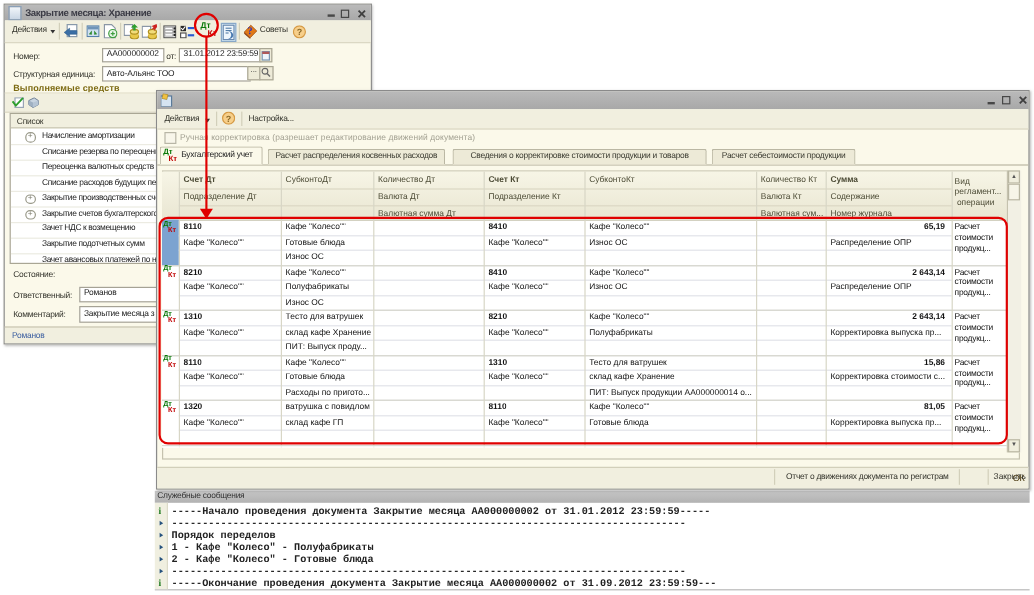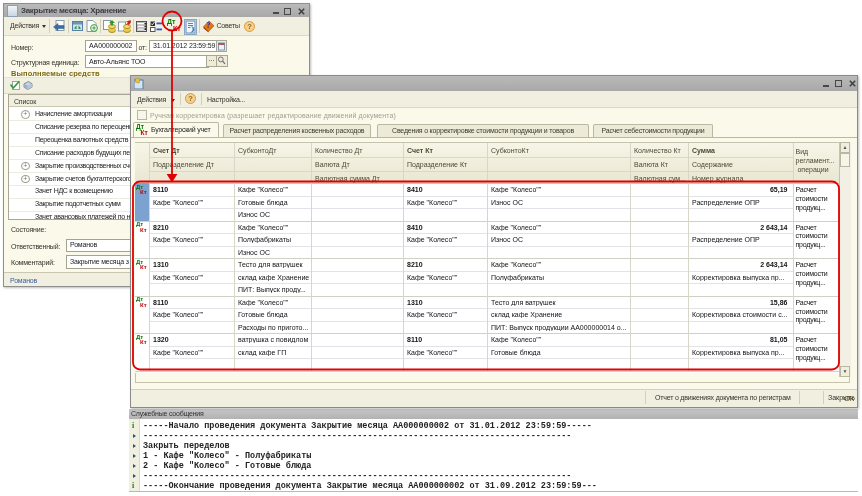--- a/index.html
+++ b/index.html
@@ -201,21 +201,21 @@
 <div class="a" style="left:0;top:12px;width:729px;height:10px;">
       <span style="position:absolute;left:3px;top:0px;color:#1e7a1e;font-weight:bold;font-size:8px;font-family:'Liberation Serif',serif;letter-spacing:0;">i</span>
       <span class="mono" style="position:absolute;left:14px;top:0;">-----Начало проведения документа Закрытие месяца АА000000002 от 31.01.2012 23:59:59-----</span>
     </div>
 <div class="a" style="left:0;top:22.05px;width:729px;height:10px;">
       <span style="position:absolute;left:3.5px;top:2.5px;width:0;height:0;border:2.2px solid transparent;border-left:3.8px solid #26527e;"></span>
       <span class="mono" style="position:absolute;left:14px;top:0;">------------------------------------------------------------------------------------</span>
     </div>
 <div class="a" style="left:0;top:32.1px;width:729px;height:10px;">
       <span style="position:absolute;left:3.5px;top:2.5px;width:0;height:0;border:2.2px solid transparent;border-left:3.8px solid #26527e;"></span>
-      <span class="mono" style="position:absolute;left:14px;top:0;">Закрыть переделов</span>
+      <span class="mono" style="position:absolute;left:14px;top:0;">Порядок переделов</span>
     </div>
 <div class="a" style="left:0;top:42.150000000000006px;width:729px;height:10px;">
       <span style="position:absolute;left:3.5px;top:2.5px;width:0;height:0;border:2.2px solid transparent;border-left:3.8px solid #26527e;"></span>
       <span class="mono" style="position:absolute;left:14px;top:0;">1 - Кафе "Колесо" - Полуфабрикаты</span>
     </div>
 <div class="a" style="left:0;top:52.2px;width:729px;height:10px;">
       <span style="position:absolute;left:3.5px;top:2.5px;width:0;height:0;border:2.2px solid transparent;border-left:3.8px solid #26527e;"></span>
       <span class="mono" style="position:absolute;left:14px;top:0;">2 - Кафе "Колесо" - Готовые блюда</span>
     </div>
 <div class="a" style="left:0;top:62.25px;width:729px;height:10px;">

